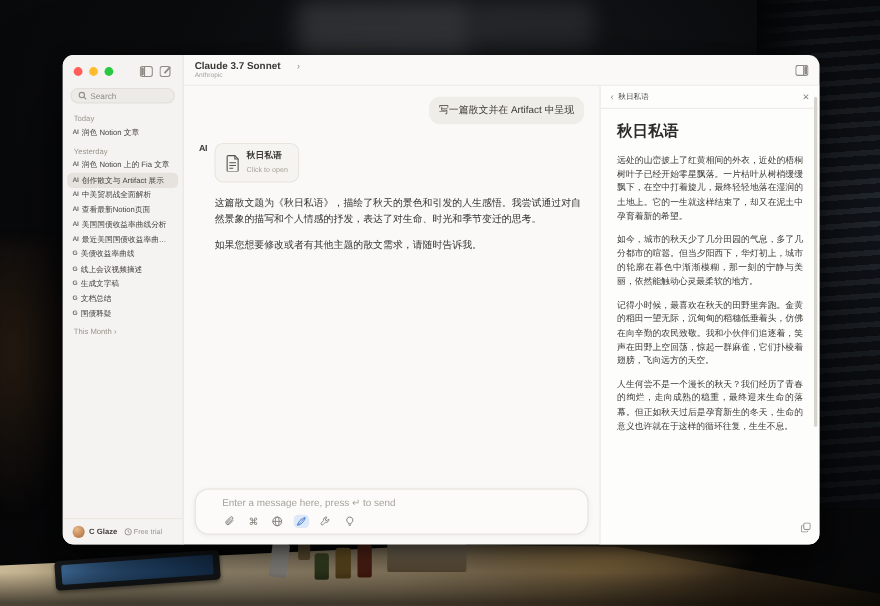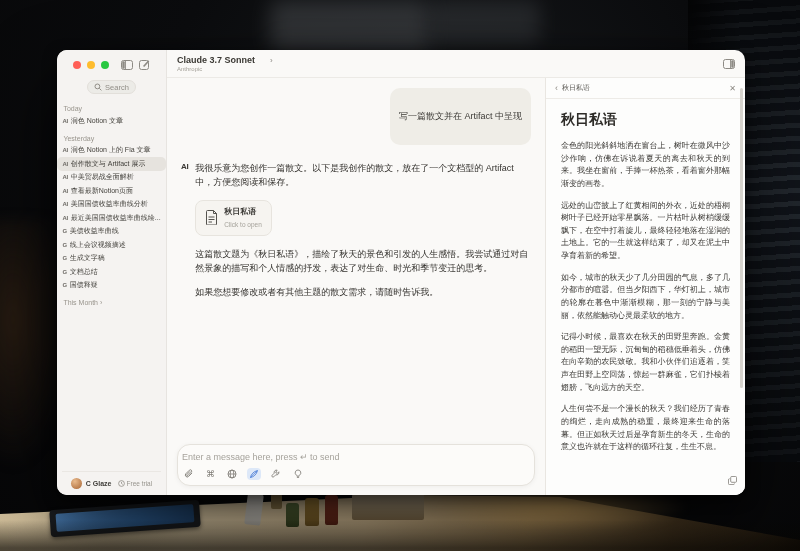--- a/index.html
+++ b/index.html
@@ -44,21 +44,21 @@
     background:linear-gradient(180deg,#c3b296,#7c6848); border-radius:2px; }
 
   
   .window { position:absolute; left:57px; top:50px; width:688px; height:445px;
     background:#faf9f7; border-radius:10px; overflow:hidden; display:flex;
     box-shadow:0 30px 70px rgba(0,0,0,.7), 0 4px 14px rgba(0,0,0,.5);
     color:#3a3833; }
 
   
   .sidebar { width:110px; flex:0 0 110px; background:#f5f3f1; border-right:1px solid #e7e4e0;
-    display:flex; flex-direction:column;align-items:center; }
+    display:flex; flex-direction:column; }
   .traffic-row { display:flex; align-items:center; gap:6px; padding:9px 10px 6px; }
   .tl { width:8px; height:8px; border-radius:50%; }
   .tl.red{ background:#ff5f57; } .tl.yellow{ background:#febc2e; } .tl.green{ background:#28c841; }
   .tl-spacer { flex:1; }
   .sb-top-icon { color:#8d8a84; display:flex; align-items:center; }
   .searchbox { margin:4px 7px 2px; height:14px; border-radius:7px; background:#ecebe7;
     border:1px solid #e2dfda; display:flex; align-items:center; gap:3px; padding:0 6px;
     color:#918e87; font-size:7.5px; }
   .sb-scroll { flex:1; overflow:hidden; padding-top:2px; }
   .sb-section-label { font-size:7px; color:#99958d; margin:7px 10px 2px; }
@@ -84,33 +84,33 @@
   .hdr-sub { font-size:6px; color:#a5a29a; margin-top:1px; }
   .hdr-spacer { flex:1; }
   .panel-toggle { color:#8d8a84; display:flex; align-items:center; }
 
   .body-row { flex:1; display:flex; min-height:0; }
 
   
   .chat { width:378px; flex:0 0 378px; position:relative; display:flex; flex-direction:column;
     padding:8px 14px 0; min-height:0; }
   .user-bubble { align-self:flex-end; background:#efede7; border-radius:10px;
-    padding:22px 9px; font-size:9px; color:#3c3a36; margin-top:2px; }
+    padding:6px 9px; font-size:9px; color:#3c3a36; margin-top:2px; }
   .ai-row { display:flex; gap:7px; margin-top:16px; }
   .ai-avatar { font-size:8px; font-weight:700; color:#3b3935; flex:0 0 auto; padding-top:1px; letter-spacing:-.4px; }
   .ai-col { flex:1; font-size:9px; line-height:1.6; color:#35332f; }
   .ai-col p { margin-bottom:9px; }
   .artifact-card { display:inline-flex; align-items:center; gap:6px; background:#f6f4f0;
     border:1px solid #e7e4de; border-radius:8px; padding:5px 9px; margin:1px 0 11px; cursor:pointer; }
   .doc-icon { color:#55534e; display:flex; }
   .card-title { font-size:8px; font-weight:700; color:#3c3a36; }
   .card-sub { font-size:6.5px; color:#a5a29a; margin-top:1px; }
 
   .inputbar { position:absolute; left:10px; right:10px; bottom:9px; background:#fcfbf9;
-    border:1px solid #e5e2dc; border-radius:13px; padding:7px 4px 5px;
+    border:1px solid #e5e2dc; border-radius:13px; padding:7px 24px 5px;
     box-shadow:0 1px 5px rgba(0,0,0,.05); }
   .input-ph { font-size:9px; color:#a6a39c; }
   .tool-row { display:flex; align-items:center; gap:8px; margin-top:6px; }
   .tool-ic { color:#7d7a74; display:flex; align-items:center; border-radius:4px; padding:1px 2px; }
   .tool-ic.active { color:#4a7dd6; background:#dde8f8; }
   .tool-ic .cmd { font-size:9px; line-height:1; }
 
   
   .artifact { flex:1; border-left:1px solid #e9e6e1; background:#fdfdfc; display:flex;
     flex-direction:column; min-width:0; }
@@ -268,21 +268,20 @@
       </div>
 
       <div class="body-row">
 
         <section class="chat">
           <div class="user-bubble">写一篇散文并在 Artifact 中呈现</div>
 
           <div class="ai-row">
             <span class="ai-avatar">AI</span>
             <div class="ai-col">
-              <p>我很乐意为您创作一篇散文。以下是我创作的散文，放在了一个文档型的 Artifact 中，方便您阅读和保存。</p>
               <div class="artifact-card">
                 <span class="doc-icon">
                   <svg width="13" height="15" viewBox="0 0 13 15">
                       <path d="M2.5 0.5 h6 l3 3 v10.5 a1 1 0 0 1 -1 1 h-8 a1 1 0 0 1 -1 -1 v-12.5 a1 1 0 0 1 1 -1 z" fill="none" stroke="currentColor"></path>
                       <path d="M8.5 0.5 v3 h3" fill="none" stroke="currentColor"></path>
                       <line x1="3.5" y1="7" x2="9.5" y2="7" stroke="currentColor"></line>
                       <line x1="3.5" y1="9.5" x2="9.5" y2="9.5" stroke="currentColor"></line>
                       <line x1="3.5" y1="12" x2="7" y2="12" stroke="currentColor"></line>
                     </svg>
                 </span>
@@ -337,21 +336,20 @@
 
         <aside class="artifact">
           <div class="art-hdr">
             <span class="art-back">‹</span>
             <span class="art-hdr-title">秋日私语</span>
             <span class="art-close">✕</span>
           </div>
           <div class="art-body">
             <div class="art-title">秋日私语</div>
             <div id="art-paras">
-                <p>金色的阳光斜斜地洒在窗台上，树叶在微风中沙沙作响，仿佛在诉说着夏天的离去和秋天的到来。我坐在窗前，手捧一杯热茶，看着窗外那幅渐变的画卷。</p>
                 <p>远处的山峦披上了红黄相间的外衣，近处的梧桐树叶子已经开始零星飘落。一片枯叶从树梢缓缓飘下，在空中打着旋儿，最终轻轻地落在湿润的土地上。它的一生就这样结束了，却又在泥土中孕育着新的希望。</p>
                 <p>如今，城市的秋天少了几分田园的气息，多了几分都市的喧嚣。但当夕阳西下，华灯初上，城市的轮廓在暮色中渐渐模糊，那一刻的宁静与美丽，依然能触动心灵最柔软的地方。</p>
                 <p>记得小时候，最喜欢在秋天的田野里奔跑。金黄的稻田一望无际，沉甸甸的稻穗低垂着头，仿佛在向辛勤的农民致敬。我和小伙伴们追逐着，笑声在田野上空回荡，惊起一群麻雀，它们扑棱着翅膀，飞向远方的天空。</p>
                 <p>人生何尝不是一个漫长的秋天？我们经历了青春的绚烂，走向成熟的稳重，最终迎来生命的落幕。但正如秋天过后是孕育新生的冬天，生命的意义也许就在于这样的循环往复，生生不息。</p>
               </div>
             <div class="art-fade"></div>
             <span class="art-copy">
               <svg width="9" height="9" viewBox="0 0 10 10">
                   <rect x="3" y="0.5" width="6.5" height="6.5" rx="1.2" fill="none" stroke="currentColor"></rect>
                   <path d="M1.8 3 a1.3 1.3 0 0 0 -1.3 1.3 v4 a1.3 1.3 0 0 0 1.3 1.3 h4 a1.3 1.3 0 0 0 1.3 -1.3" fill="none" stroke="currentColor"></path>

